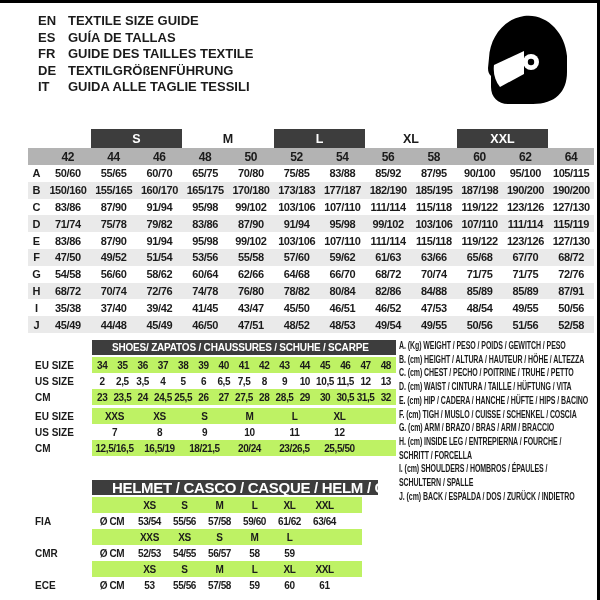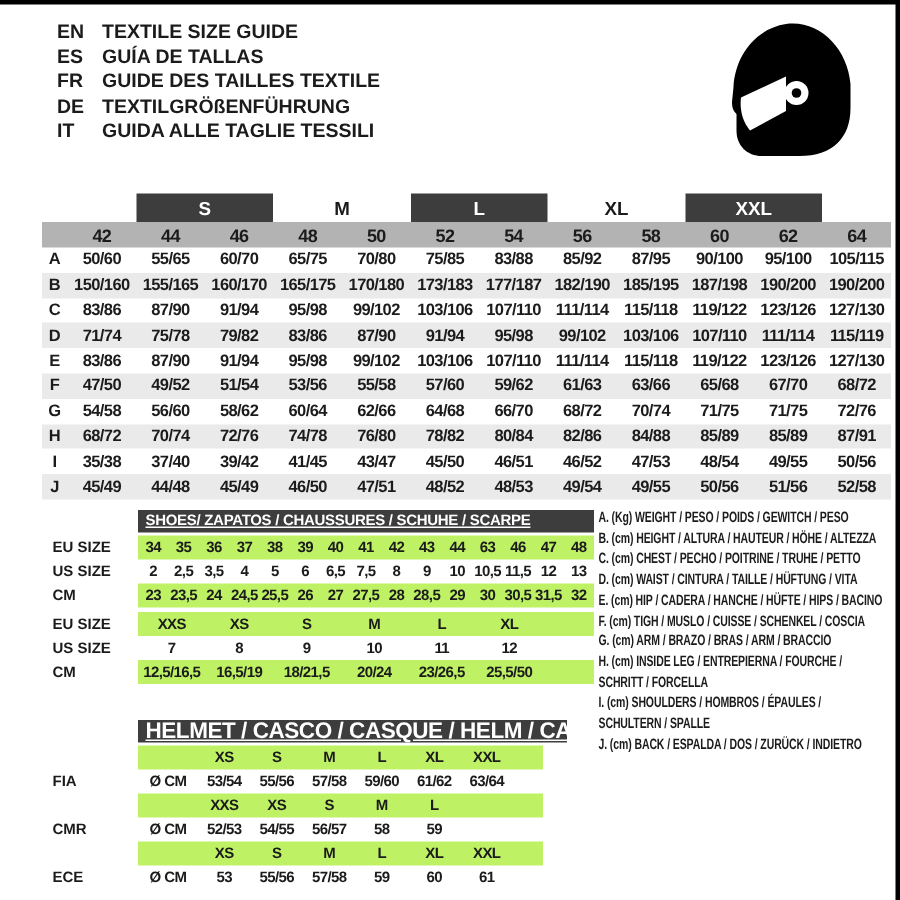--- a/index.html
+++ b/index.html
@@ -26,22 +26,22 @@
   .mt-row.shaded{background:#eaeaea;}
   .mt-letter{text-align:center;}
   .mt-cell{text-align:center;letter-spacing:-0.4px;white-space:nowrap;}
   
   .section{position:absolute;left:35px;}
   .shoes-section{top:337px;}
   .gloves-section{top:405px;}
   .helmet-section{top:477px;}
   .bar{
     background:#3d3d3d;color:#fff;font-size:10px;height:15px;line-height:15px;
-    padding-left:5px;margin-left:57px;margin-bottom:2px;box-sizing:border-box;
-    white-space:nowrap;overflow:hidden;letter-spacing:-0.2px;text-decoration:underline;
+    padding-left:20px;margin-left:57px;margin-bottom:2px;box-sizing:border-box;
+    white-space:nowrap;overflow:hidden;letter-spacing:-0.2px;
   }
   .shoes-section .bar,.gloves-section .bar{width:304px;}
   .helmet-section .bar{width:286px;font-size:15px;letter-spacing:-0.3px;}
   .srow{display:flex;height:16px;}
   .rlabel{width:57px;font-size:10px;display:flex;align-items:center;white-space:nowrap;}
   .rvals{display:grid;text-align:center;font-size:10px;letter-spacing:-0.4px;align-items:center;}
   .shoes-section .rvals{width:304px;grid-template-columns:repeat(15,1fr);}
   .gloves-section .rvals{width:304px;grid-template-columns:repeat(6,45px) 1fr;}
   .helmet-section .rvals{width:270px;grid-template-columns:40px repeat(6,35px);}
   .vcell{white-space:nowrap;}
@@ -278,21 +278,21 @@
             <div class="vcell">35</div>
             <div class="vcell">36</div>
             <div class="vcell">37</div>
             <div class="vcell">38</div>
             <div class="vcell">39</div>
             <div class="vcell">40</div>
             <div class="vcell">41</div>
             <div class="vcell">42</div>
             <div class="vcell">43</div>
             <div class="vcell">44</div>
-            <div class="vcell">63</div>
+            <div class="vcell">45</div>
             <div class="vcell">46</div>
             <div class="vcell">47</div>
             <div class="vcell">48</div>
           </div>
         </div>
         <div class="srow">
           <div class="rlabel">US SIZE</div>
           <div class="rvals">
             <div class="vcell">2</div>
             <div class="vcell">2,5</div>

